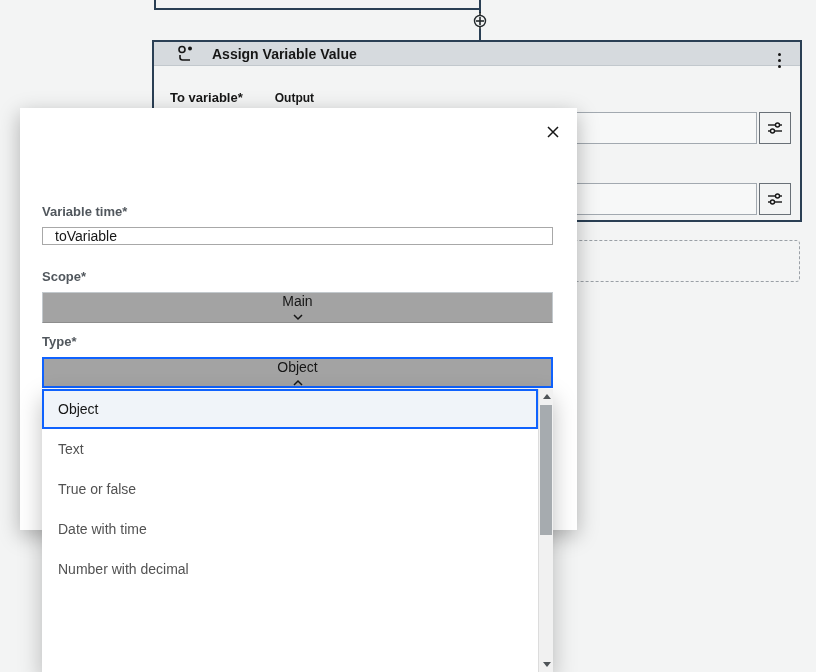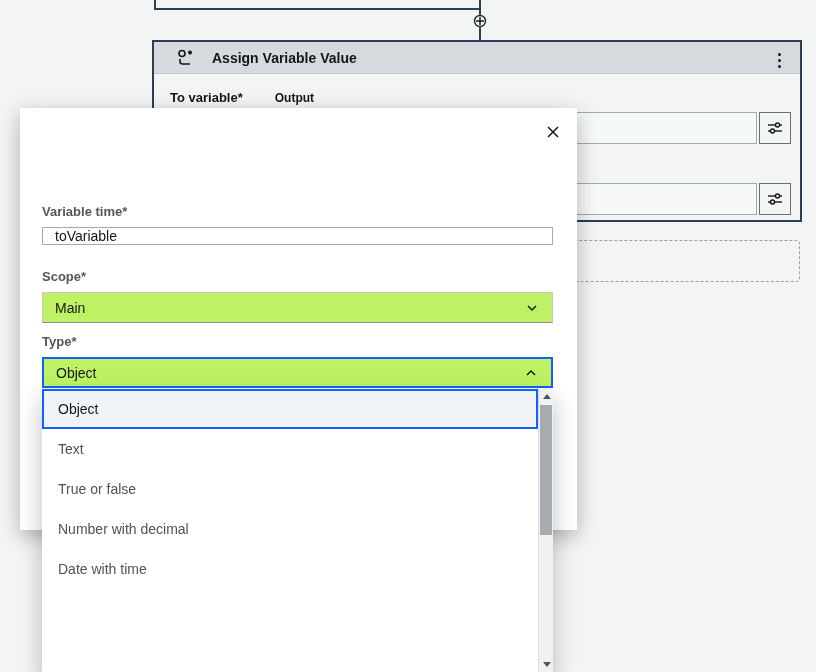--- a/index.html
+++ b/index.html
@@ -27,21 +27,21 @@
   .conn-v2{left:479px;top:29px;width:2px;height:11px;}
   .plus-icon{left:471px;top:12px;width:18px;height:18px;}
 
   
   .node{
     left:152px;top:40px;width:650px;height:182px;
     border:2px solid var(--node-border);
     background:var(--canvas);
   }
   .node-header{
-    height:32px;background:#d6dade;
+    height:24px;background:#d6dade;
     display:flex;align-items:center;
     padding-left:22px;gap:16px;
     border-bottom:1px solid #c2c8cd;
     position:relative;
   }
   .node-title{font-size:14px;font-weight:700;color:var(--ink);}
   .kebab{
     position:absolute;right:10px;top:7px;width:22px;height:22px;
     display:flex;flex-direction:column;align-items:center;justify-content:center;gap:3px;
   }
@@ -87,23 +87,23 @@
   }
   .lbl-1{top:96px;} .lbl-2{top:161px;} .lbl-3{top:226px;}
   .text-input{
     position:absolute;left:22px;top:119px;width:511px;height:18px;
     border:1px solid #a8a8a8;background:#fff;
     font-family:"Liberation Sans",sans-serif;
     font-size:14px;color:var(--ink);padding:0 12px;outline:none;
   }
   .select-box{
     position:absolute;left:22px;width:511px;height:31px;
-    background:#bef264;
+    background:#a3a3a3;
     display:flex;align-items:center;justify-content:space-between;
-    padding:0 12px;font-size:14px;color:var(--ink);
+    padding:0 12px;font-size:14px;color:var(--ink);flex-direction:column;
   }
   .scope-select{top:184px;border:1px solid #c3c9cd;border-bottom:1px solid #8d8d8d;}
   .type-select{top:249px;border:2px solid var(--accent);}
 
   
   .menu{
     left:42px;top:389px;width:511px;height:283px;
     background:#fff;z-index:30;
     box-shadow:0 10px 22px rgba(0,0,0,0.25);
   }
@@ -224,21 +224,21 @@
       </svg>
     </span>
   </div>
 </div>
 
 <div class="abs menu">
   <div class="menu-items">
       <div class="menu-item selected">Object</div>
       <div class="menu-item">Text</div>
       <div class="menu-item">True or false</div>
+      <div class="menu-item">Date with time</div>
       <div class="menu-item">Number with decimal</div>
-      <div class="menu-item">Date with time</div>
     </div>
   <div class="scrollbar">
     <div class="sb-btn sb-up"></div>
     <div class="sb-thumb"></div>
     <div class="sb-btn sb-down"></div>
   </div>
 </div>
 
 </body></html>

